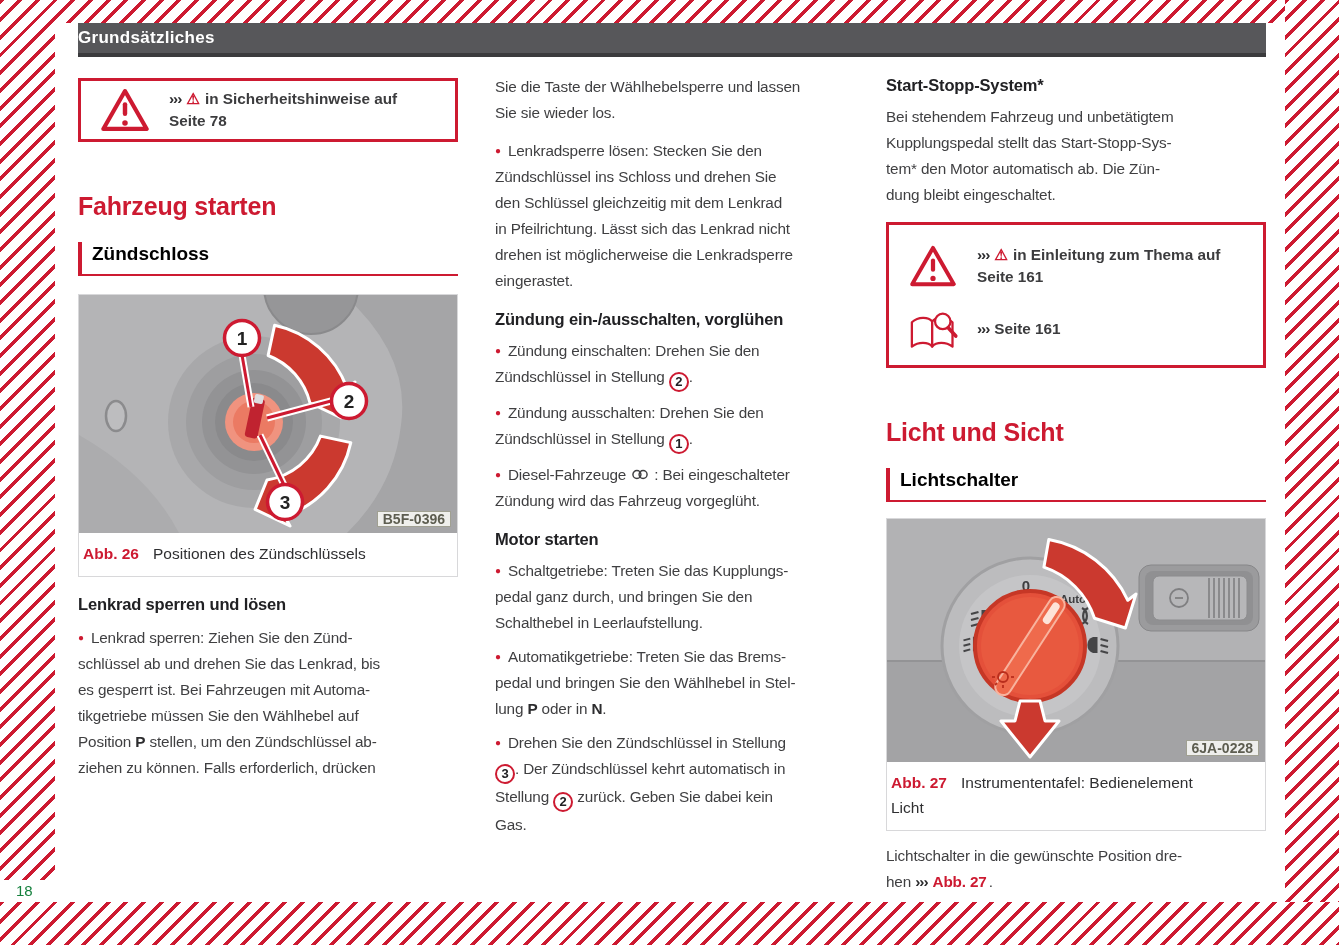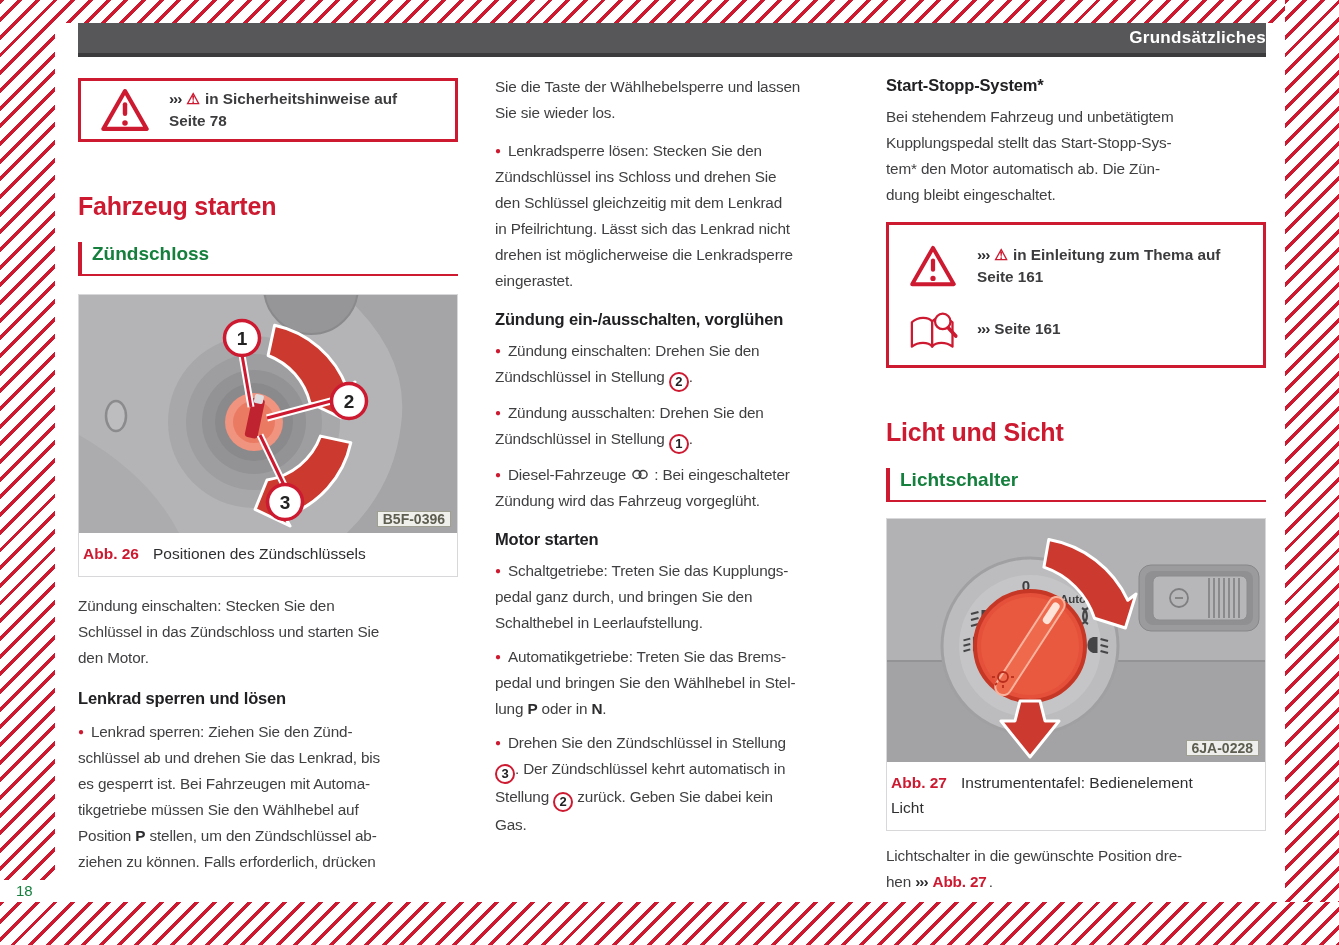--- a/index.html
+++ b/index.html
@@ -6,30 +6,30 @@
   html,body{background:#ffffff}
   .page{position:relative;width:1339px;height:945px;background:#fff;overflow:hidden;
         font-family:"Liberation Sans",sans-serif;color:var(--text,#3f3f41)}
   .stripe{position:absolute;background:repeating-linear-gradient(135deg,var(--accent,#cd1a31) 0 3.5px,#fff 3.5px 12.5px)}
   .stripe.top{left:0;top:0;width:100%;height:23px}
   .stripe.left{left:0;top:0;width:55px;height:880px}
   .stripe.right{top:0;right:0;width:54px;height:100%}
   .stripe.bottom{left:0;bottom:0;width:100%;height:43px}
   .page-num{position:absolute;left:16px;top:882px;font-size:15px;color:#15803d}
   .header-bar{position:absolute;left:78px;top:23px;width:1188px;height:34px;background:var(--bar,#57575a);
-              border-bottom:4px solid #3b3b3d;display:flex;align-items:center;justify-content:flex-end}
+              border-bottom:4px solid #3b3b3d;display:flex;align-items:center;justify-content:flex-start}
   .header-bar span{color:#fff;font-weight:bold;font-size:17px;letter-spacing:.3px}
   .col{position:absolute;width:380px}
   .col-left{left:78px;top:78px}
   .col-mid{left:495px;top:74px}
   .col-right{left:886px;top:74px}
   .body{font-size:15.3px;line-height:26px;letter-spacing:-.15px;color:#3f3f41}
   .pre{white-space:pre-line}
   .h1{color:var(--accent,#cd1a31);font-size:25px;line-height:28px;font-weight:bold;letter-spacing:-.2px}
-  .h2{font-size:19px;font-weight:bold;color:#15803d;border-left:4px solid var(--accent,#cd1a31);
+  .h2{font-size:19px;font-weight:bold;color:#000000;border-left:4px solid var(--accent,#cd1a31);
       border-bottom:2px solid var(--accent,#cd1a31);padding:1px 0 9px 10px;line-height:22px}
   .h3{font-size:16.5px;font-weight:bold;color:#212124;line-height:22px;letter-spacing:-.15px}
   .dot{color:var(--accent,#cd1a31);font-size:10px;vertical-align:2px;margin-right:7px}
   .chev{font-weight:bold;color:#2c2c2e;letter-spacing:-1px;margin-right:5px}
   .wglyph{color:var(--accent,#cd1a31);margin-right:5px;font-weight:bold}
   .circ{display:inline-flex;width:20px;height:20px;border:2px solid var(--accent,#cd1a31);border-radius:50%;
         align-items:center;justify-content:center;font-size:13px;font-weight:bold;color:#212124;
         vertical-align:-4px;background:#fff;letter-spacing:0}
   b.inb{color:#2c2c2e}
   .ref{color:var(--accent,#cd1a31);font-weight:bold;margin-right:2px}
@@ -120,23 +120,20 @@
           </g>
         <g>
             <circle cx="206" cy="207" r="17.5" fill="#fff" stroke="#cd1a31" stroke-width="3.5"></circle>
             <text x="206" y="214" text-anchor="middle" font-size="19" font-weight="bold" fill="#222">3</text>
           </g>
       </svg>
       <span class="figcode" style="top:216px">B5F-0396</span>
       <figcaption class="figcap"><span class="cap-label">Abb. 26</span><span class="cap-text">Positionen des Zündschlüssels</span></figcaption>
     </figure>
 
-    <p class="body pre mt16">Zündung einschalten: Stecken Sie den
-Schlüssel in das Zündschloss und starten Sie
-den Motor.</p>
     <p class="h3 mt16">Lenkrad sperren und lösen</p>
     <p class="body pre mt10"><span class="dot">●</span><span>Lenkrad sperren: Ziehen Sie den Zünd-
 schlüssel ab und drehen Sie das Lenkrad, bis
 es gesperrt ist. Bei Fahrzeugen mit Automa-
 tikgetriebe müssen Sie den Wählhebel auf
 Position </span><b class="inb">P</b><span> stellen, um den Zündschlüssel ab-
 ziehen zu können. Falls erforderlich, drücken</span></p>
   </div>
 
   <div class="col col-mid">

